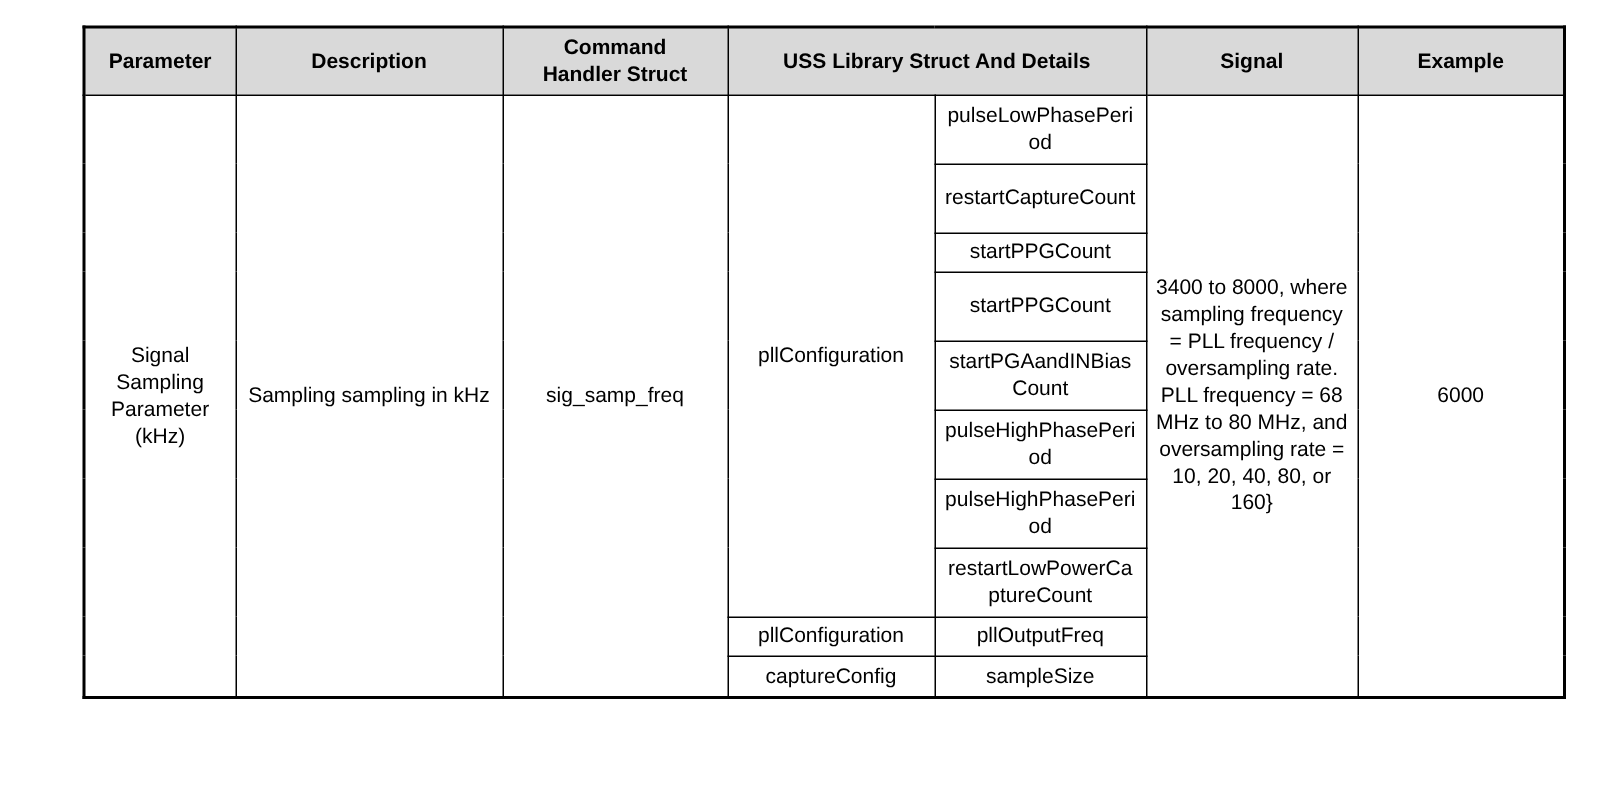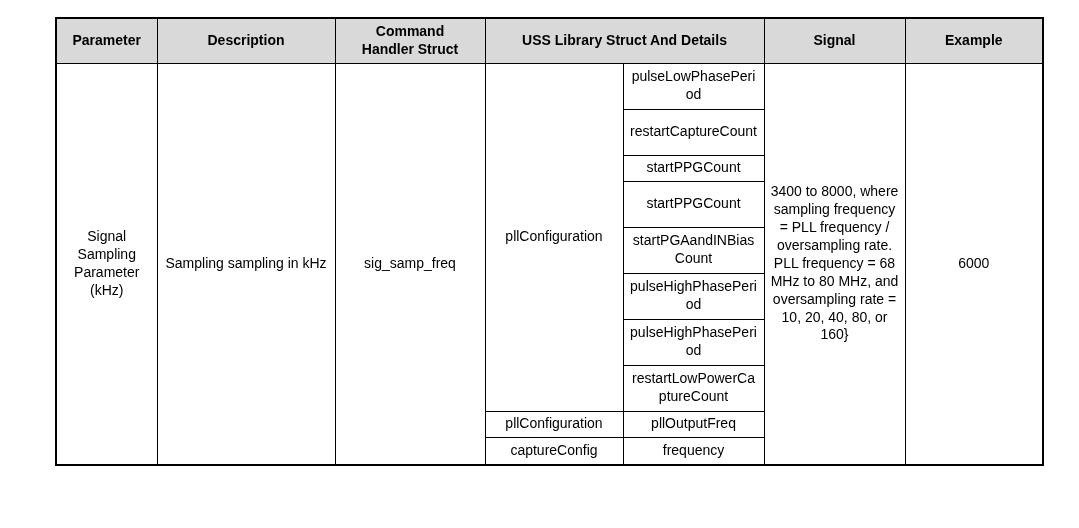--- a/index.html
+++ b/index.html
@@ -123,19 +123,19 @@
         <td>restartLowPowerCaptureCount</td>
       </tr>
 
       <tr class="row-short">
         <td>pllConfiguration</td>
         <td>pllOutputFreq</td>
       </tr>
 
       <tr class="row-last">
         <td>captureConfig</td>
-        <td>frequency</td>
+        <td>sampleSize</td>
       </tr>
 
     </tbody>
       </table>
   </div>
 </div>
 
 </body></html>

